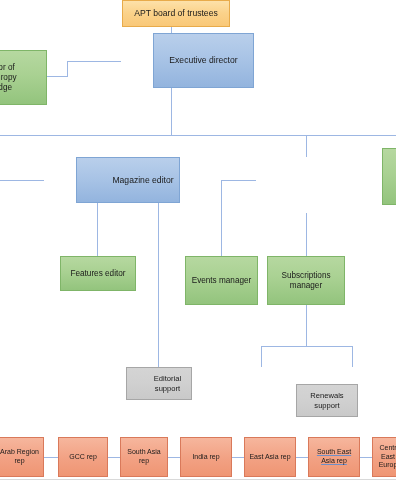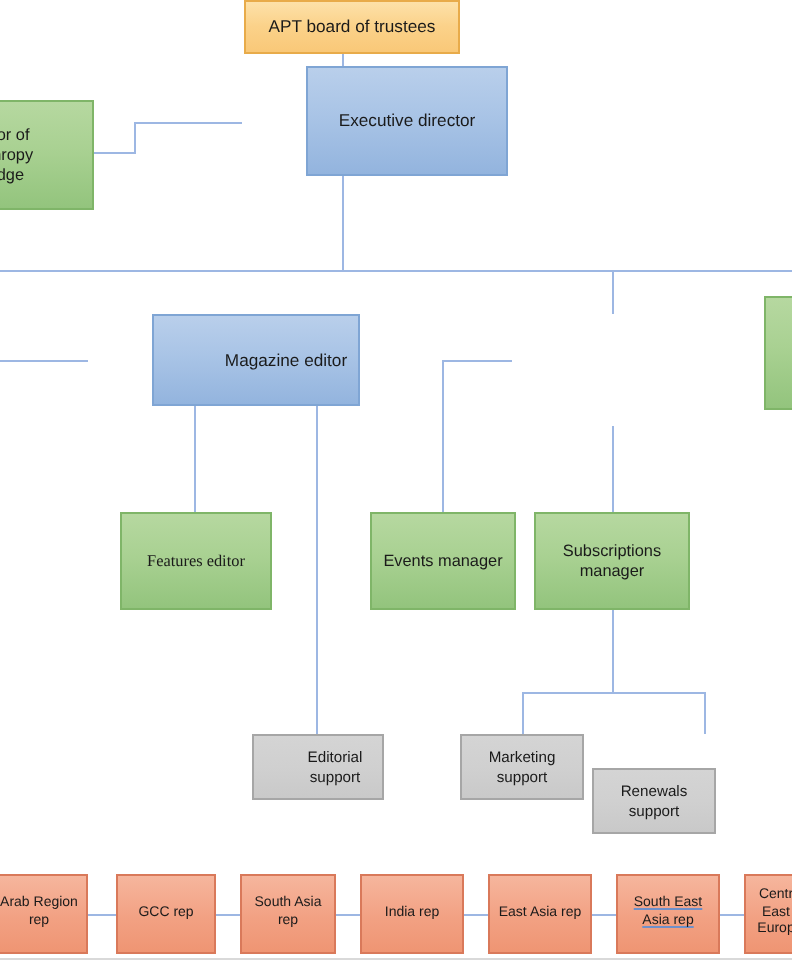--- a/index.html
+++ b/index.html
@@ -148,39 +148,36 @@
 
   <div class="node blue sz-lg" style="left:44px; top:157px; width:104px; height:46px;padding-left:33px;">
     <span>Magazine editor</span>
   </div>
 
 
   <div class="node green sz-md" style="left:382px; top:148px; width:28px; height:57px;">
     <span></span>
   </div>
 
-  <div class="node green sz-md" style="left:60px; top:256px; width:76px; height:49px;font-family:Liberation Serif, serif;">
+  <div class="node green sz-md" style="left:60px; top:256px; width:76px; height:35px;">
     <span>Features editor</span>
   </div>
 
   <div class="node green sz-md" style="left:185px; top:256px; width:73px; height:49px;">
     <span>Events manager</span>
   </div>
 
   <div class="node green sz-md" style="left:267px; top:256px; width:78px; height:49px;text-align:center;">
     <span>Subscriptions manager</span>
   </div>
 
   <div class="node gray sz-sm" style="left:126px; top:367px; width:66px; height:33px;padding-left:20px;">
     <span>Editorial support</span>
   </div>
 
-  <div class="node gray sz-sm" style="left:230px; top:367px; width:62px; height:33px;">
-    <span>Marketing support</span>
-  </div>
 
   <div class="node gray sz-sm" style="left:296px; top:367px; width:62px; height:33px;margin-top:17px;">
     <span>Renewals support</span>
   </div>
 
   <div class="node salmon sz-xs" style="left:-5px; top:437px; width:49px; height:40px;">
     <span>Arab Region rep</span>
   </div>
 
   <div class="node salmon sz-xs" style="left:58px; top:437px; width:50px; height:40px;">

